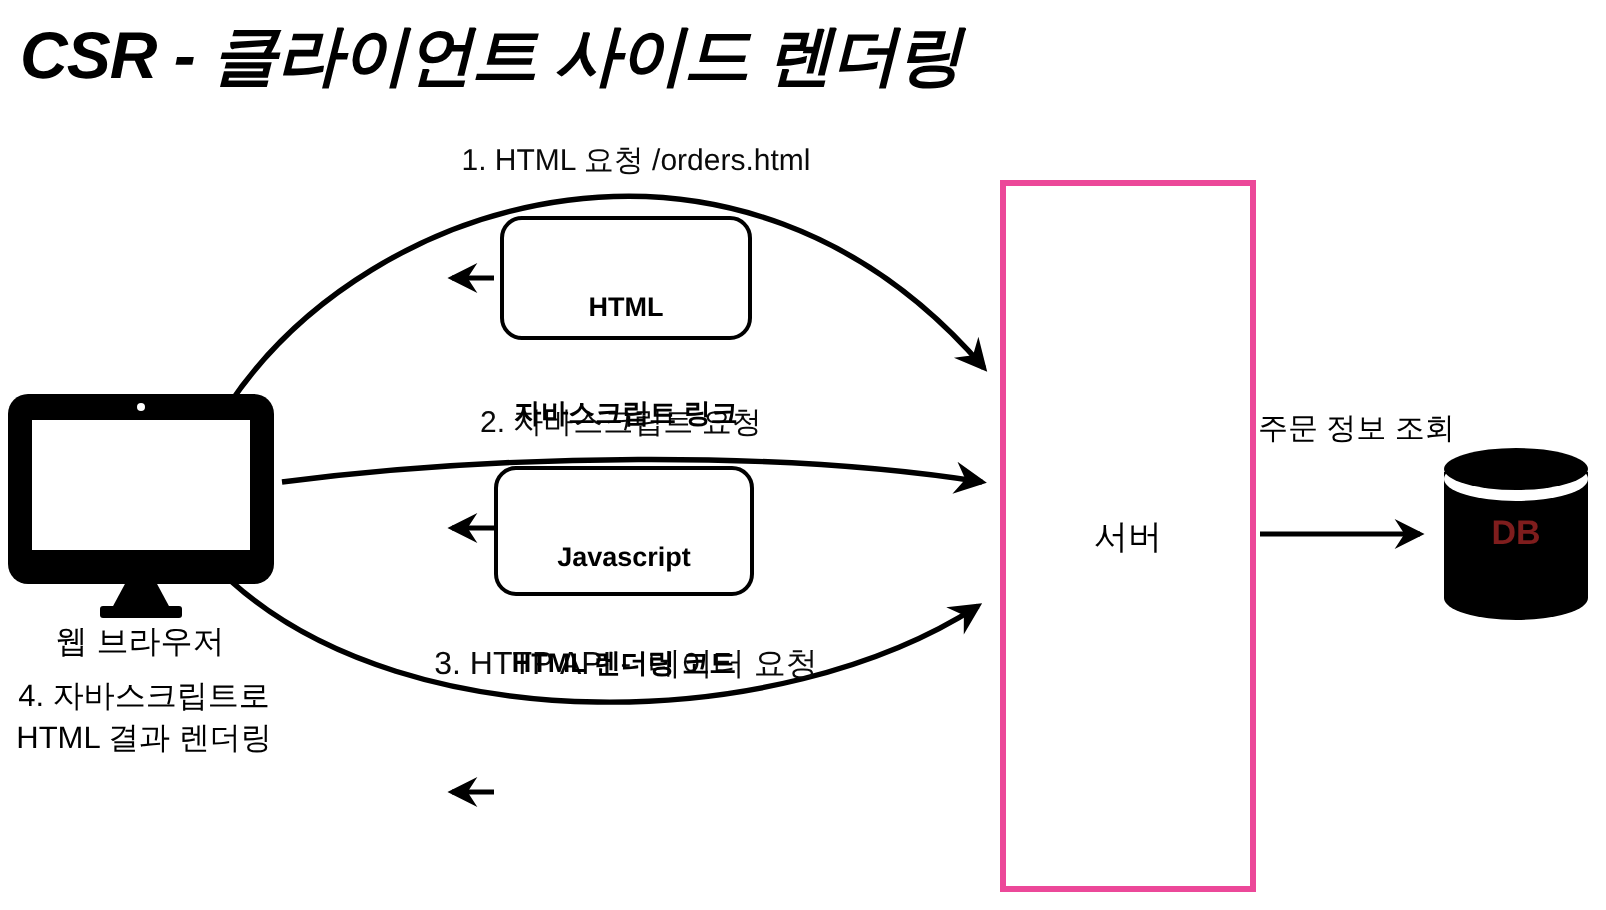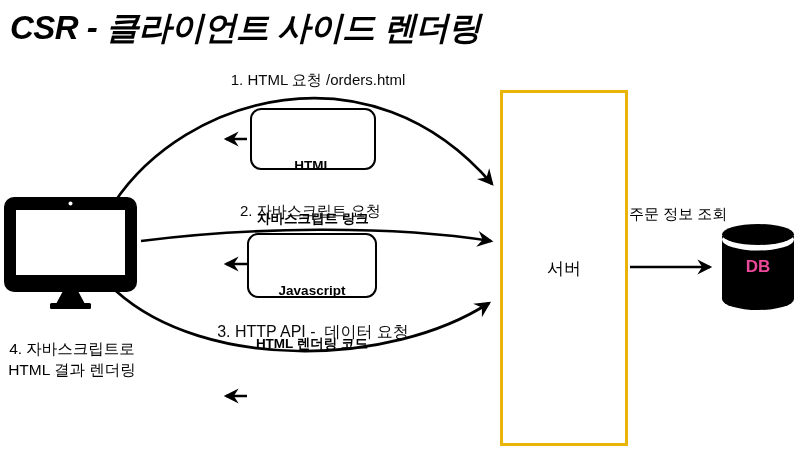--- a/index.html
+++ b/index.html
@@ -35,31 +35,31 @@
   .info-box {
     position: absolute;
     box-sizing: border-box;
     background: #ffffff;
     border: 2.5px solid #000;
     border-radius: 11px;
     text-align: center;
     font-weight: bold;
     font-size: 13.5px;
     line-height: 17.5px;
-    padding-top: 12px;
+    padding-top: 0;
     white-space: pre;
   }
   .server-box {
     position: absolute;
     left: 500px;
     top: 90px;
     width: 128px;
     height: 356px;
     box-sizing: border-box;
-    border: 3px solid #eab308;
+    border: 3px solid #ec4899;
     background: #ffffff;
     display: flex;
     align-items: center;
     justify-content: center;
     font-size: 17px;
   }
   .browser-label {
     position: absolute;
     left: 18px;
     top: 311px;
@@ -82,21 +82,21 @@
     top: 205px;
     font-size: 15px;
     white-space: nowrap;
   }
   .db-label {
     position: absolute;
     left: 733px;
     top: 257px;
     width: 50px;
     text-align: center;
-    color: #ec4899;
+    color: #7f1d1d;
     font-weight: bold;
     font-size: 17px;
   }
 </style>
 </head>
 <body>
 
 <div class="stage">
 
   <h1 class="title">CSR - 클라이언트 사이드 렌더링</h1>
@@ -141,20 +141,21 @@
     <div>HTML</div>
     <div>자바스크립트 링크</div>
   </div>
 
   <div class="info-box" style="left:247px; top:233px; width:130px; height:65px;">
     <div>Javascript</div>
     <div>HTML 렌더링 코드</div>
   </div>
 
 
+  <div class="browser-label">웹 브라우저</div>
   <div class="step4-note">
     <div>4. 자바스크립트로</div>
     <div>HTML 결과 렌더링</div>
   </div>
 
   <div class="server-box">
     <span>서버</span>
   </div>
 
   <div class="query-label">주문 정보 조회</div>

